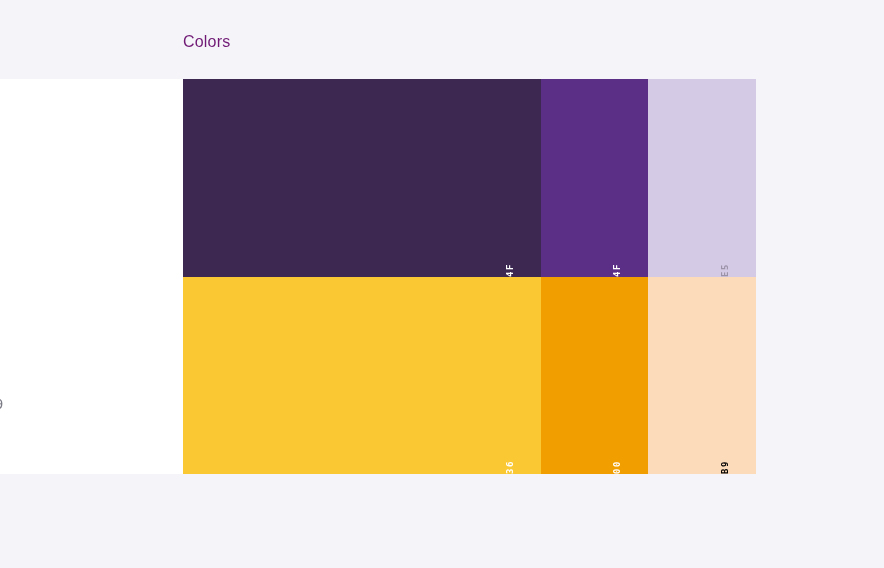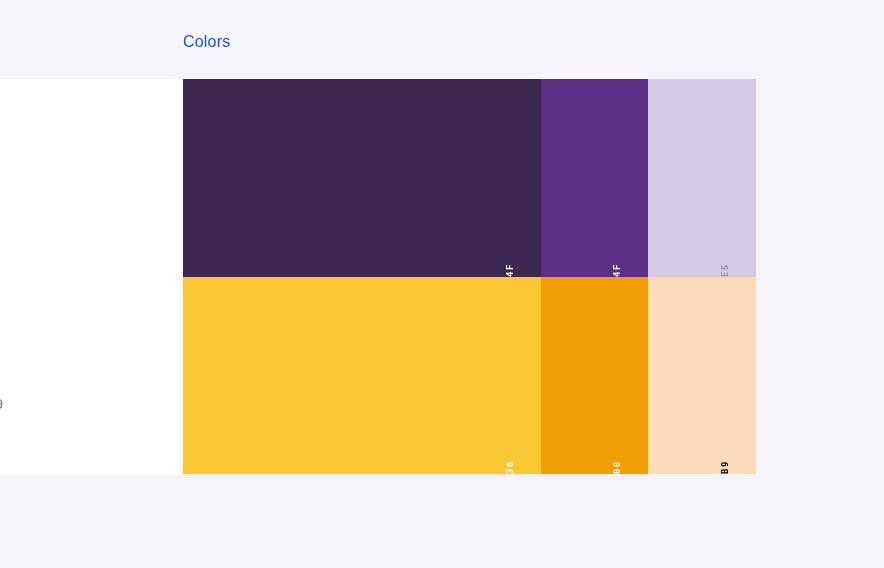--- a/index.html
+++ b/index.html
@@ -98,21 +98,21 @@
     letter-spacing: 1.6px;
     white-space: nowrap;
     line-height: 1;
   }
 </style>
 </head>
 <body>
 
 <div id="page" style="background: rgb(245, 245, 249);">
 
-  <div class="page-title" style="color: #1d4ed8;">Colors</div>
+  <div class="page-title" style="color: #701a75;">Colors</div>
 
   <div class="left-panel" style="background: rgb(255, 255, 255);">
     <div class="left-panel-clipped-text">69</div>
   </div>
 
   <div class="swatch-grid">
 
     <div class="swatch-row row-top">
       <div class="swatch col-wide" style="background: rgb(60, 40, 80);">
         <span class="swatch-label" style="color: rgb(255, 255, 255);"># 3B274F</span>

